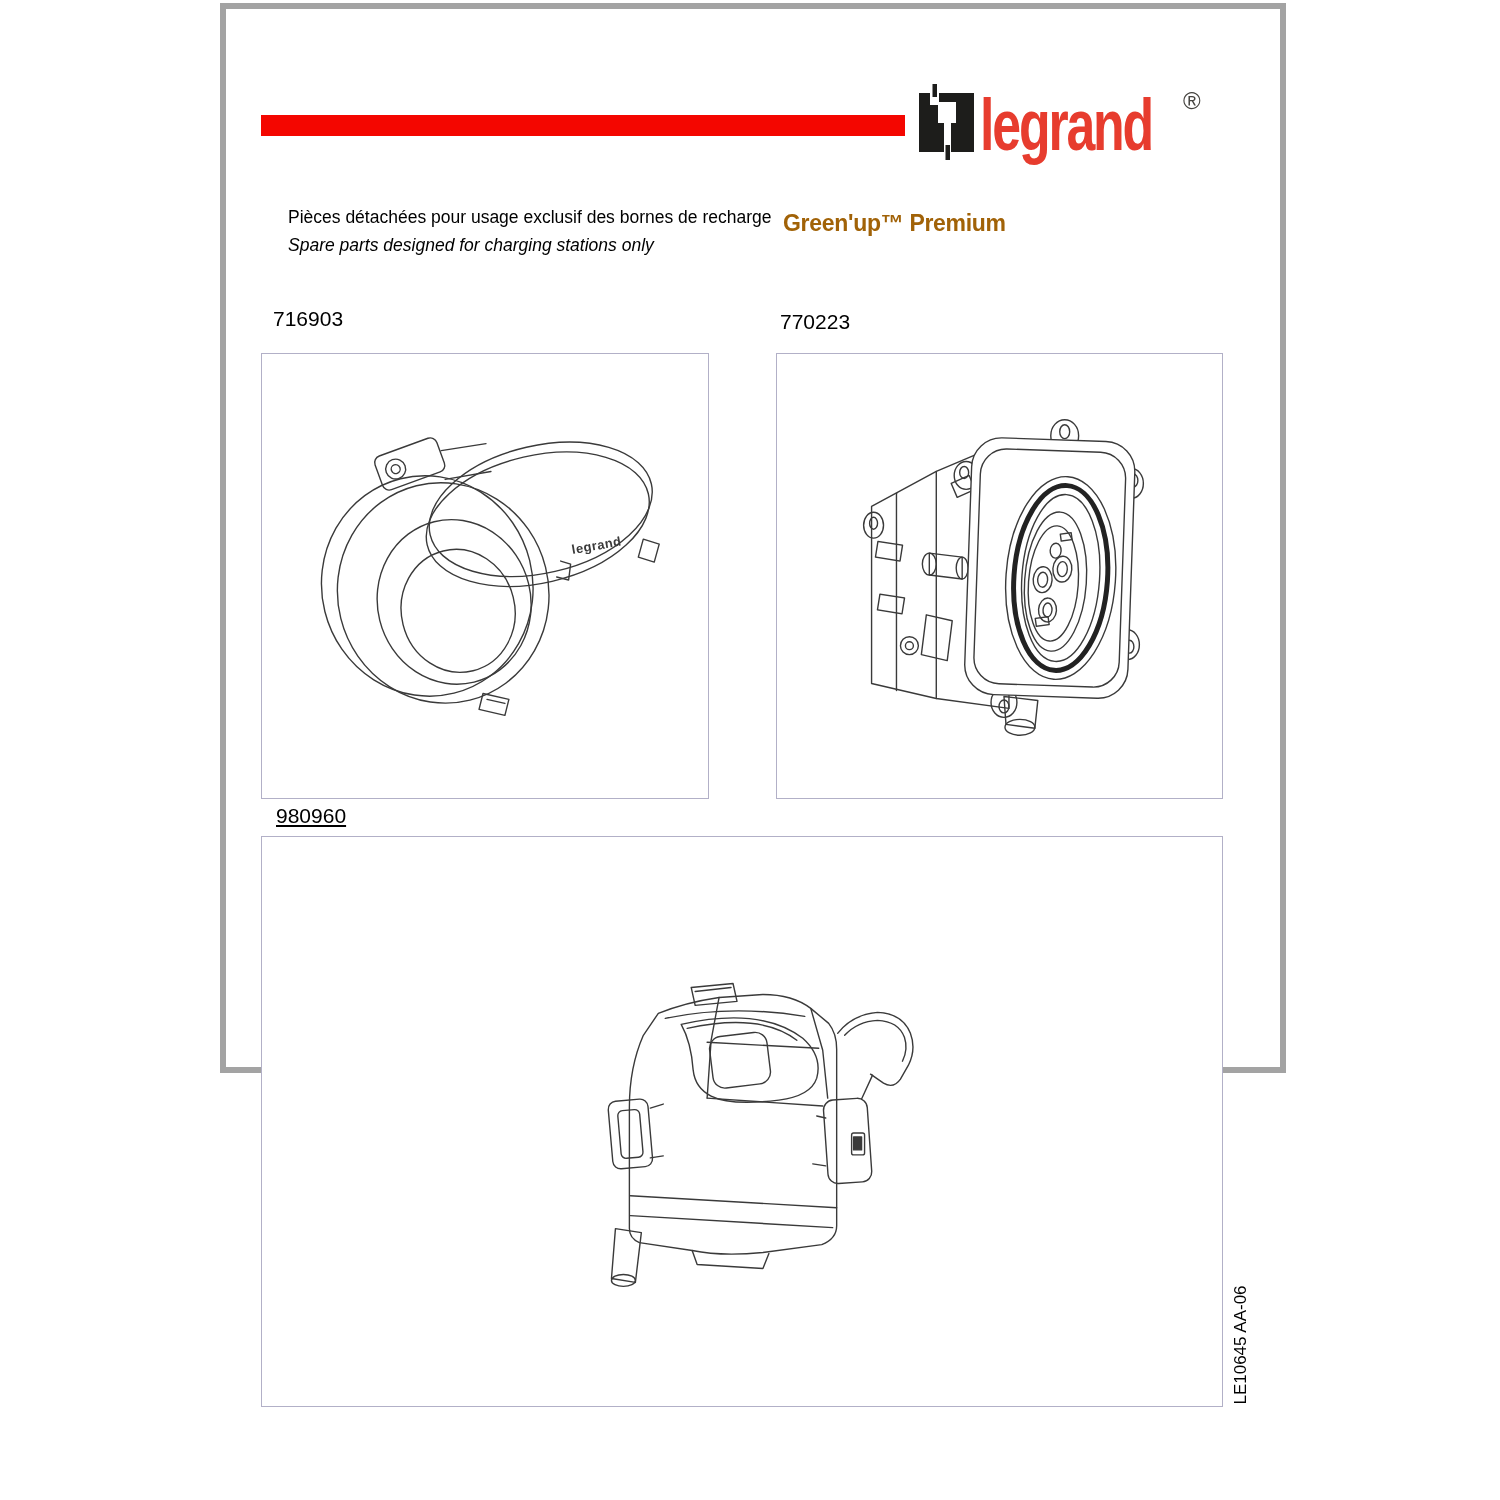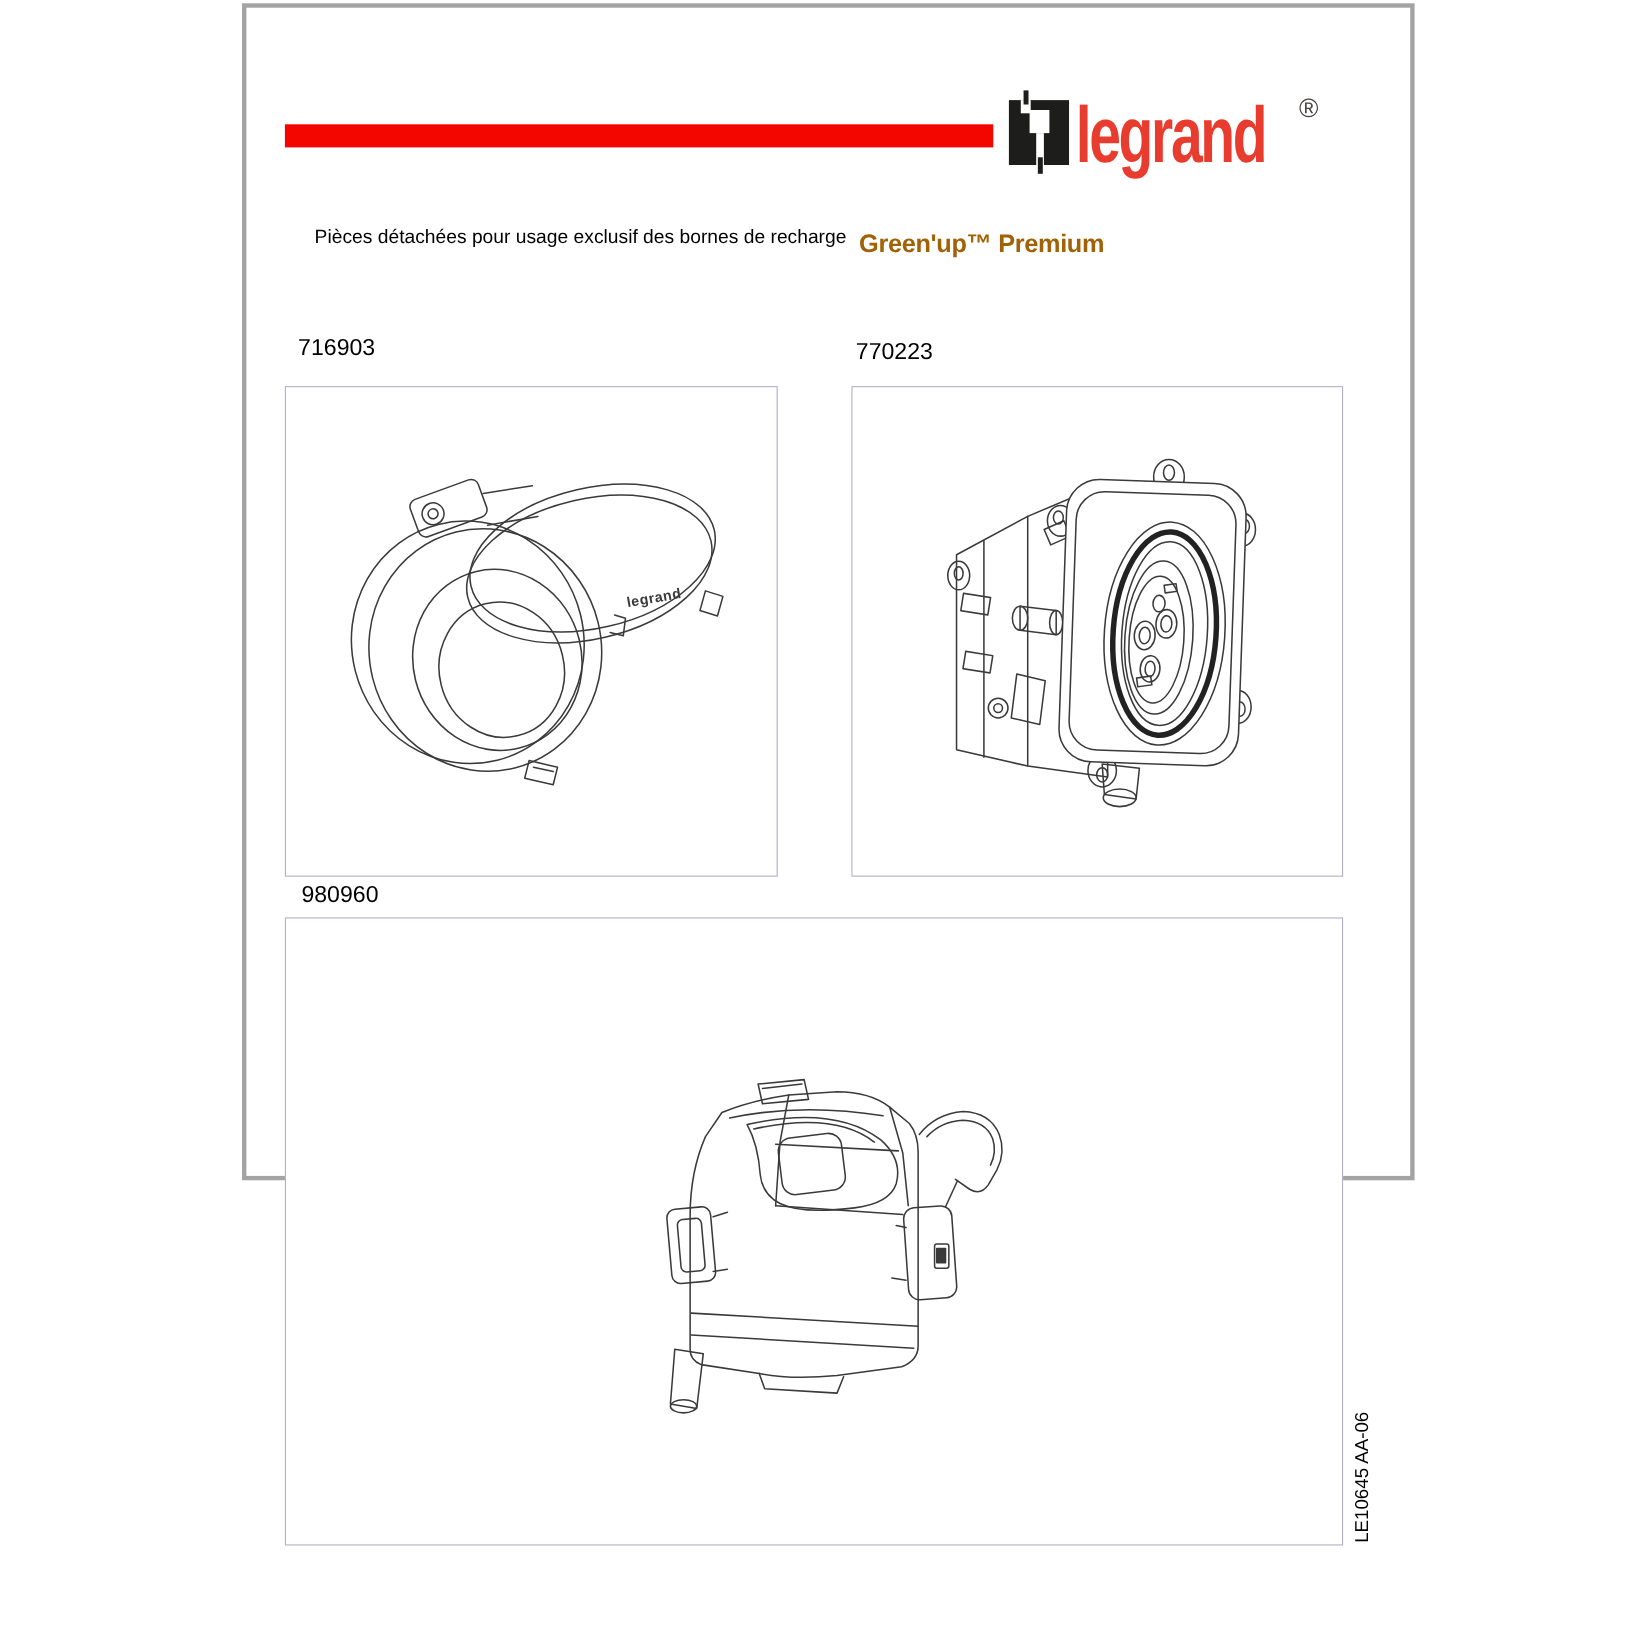--- a/index.html
+++ b/index.html
@@ -1,32 +1,32 @@
 <!DOCTYPE html>
 <html><head>
 <meta charset="utf-8">
 <style>
   html,body{margin:0;padding:0;background:#fff;}
   .canvas{position:relative;width:1500px;height:1500px;background:#fff;overflow:hidden;
           font-family:"Liberation Sans","DejaVu Sans",sans-serif;color:#000;}
   .page{position:absolute;left:220px;top:3px;width:1066px;height:1070px;
-        border:4px solid #a3a3a3;box-sizing:border-box;background:#fff;}
+        border:6px solid #a3a3a3;box-sizing:border-box;background:#fff;}
   .abs{position:absolute;}
   .redbar{left:35px;top:106px;width:644px;height:21px;}
   .logo-mark{left:693px;top:75px;width:55px;height:78px;}
   .brand{left:754px;top:80px;font-size:72px;font-weight:bold;line-height:1;
          letter-spacing:-3px;transform:scaleX(.72);transform-origin:left top;white-space:nowrap;}
   .regmark{left:957px;top:80px;font-size:24px;color:#45433f;line-height:1;}
   .line-fr{left:62px;top:195px;font-size:17.5px;line-height:1.55;}
   .line-en{left:62px;top:223px;font-size:17.5px;font-style:italic;line-height:1.55;}
   .productline{left:557px;top:201px;font-size:23px;font-weight:bold;letter-spacing:-.3px;}
   .ref{font-size:21px;line-height:1.2;}
   .ref1{left:47px;top:297px;}
   .ref2{left:554px;top:300px;}
-  .ref3{left:50px;top:794px;}
+  .ref3{left:50px;top:794px;text-decoration:underline;}
   .figbox{box-sizing:border-box;border:1px solid #b2b0c7;background:#fff;}
   .box1{left:35px;top:344px;width:448px;height:446px;}
   .box2{left:550px;top:344px;width:447px;height:446px;}
   .box3{left:35px;top:827px;width:962px;height:571px;}
   .figbox svg{position:absolute;left:0;top:0;width:100%;height:100%;}
   .docref{left:1015px;top:1336px;font-size:17px;white-space:nowrap;
           transform:translate(-50%,-50%) rotate(-90deg);}
   .lineart{stroke:#3a3a3a;fill:none;stroke-width:1.4;stroke-linejoin:round;stroke-linecap:round;}
 </style>
 </head>
@@ -43,20 +43,21 @@
       <rect x="19" y="9" width="18" height="21" fill="#fff"></rect>
       <rect x="25" y="30" width="7" height="29" fill="#fff"></rect>
       <rect x="13.5" y="-9" width="4.5" height="13" fill="#1d1d1b"></rect>
       <rect x="26.5" y="52" width="4.5" height="15" fill="#1d1d1b"></rect>
     </svg>
 
     <div class="abs brand" style="color:#e73c2e">legrand</div>
     <div class="abs regmark">®</div>
 
     <div class="abs line-fr">Pièces détachées pour usage exclusif des bornes de recharge</div>
+    <div class="abs line-en">Spare parts designed for charging stations only</div>
     <div class="abs productline" style="color:#a16207">Green'up™ Premium</div>
 
     <div class="abs ref ref1">716903</div>
     <div class="abs figbox box1">
       <svg viewBox="0 0 448 446">
         <g class="lineart">
 
           <g>
             <ellipse cx="166" cy="233" rx="106" ry="111" transform="rotate(-14 166 233)"></ellipse>
             <ellipse cx="182" cy="240" rx="106" ry="111" transform="rotate(-14 182 240)"></ellipse>

